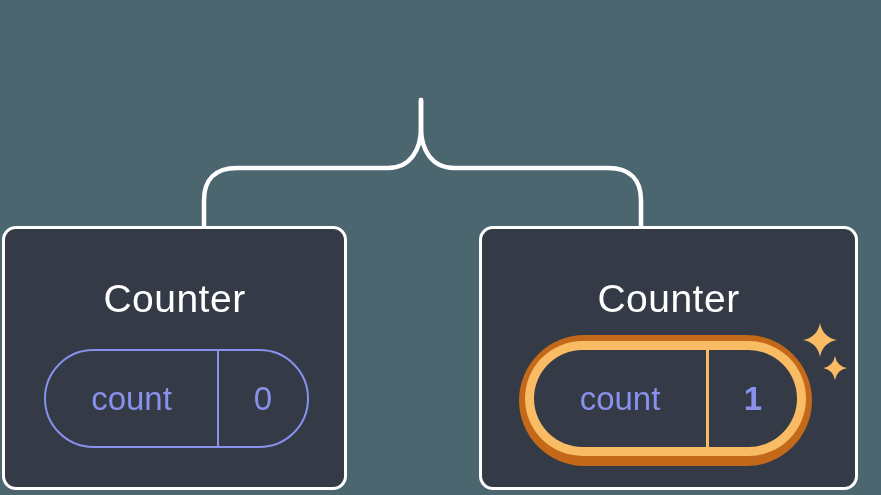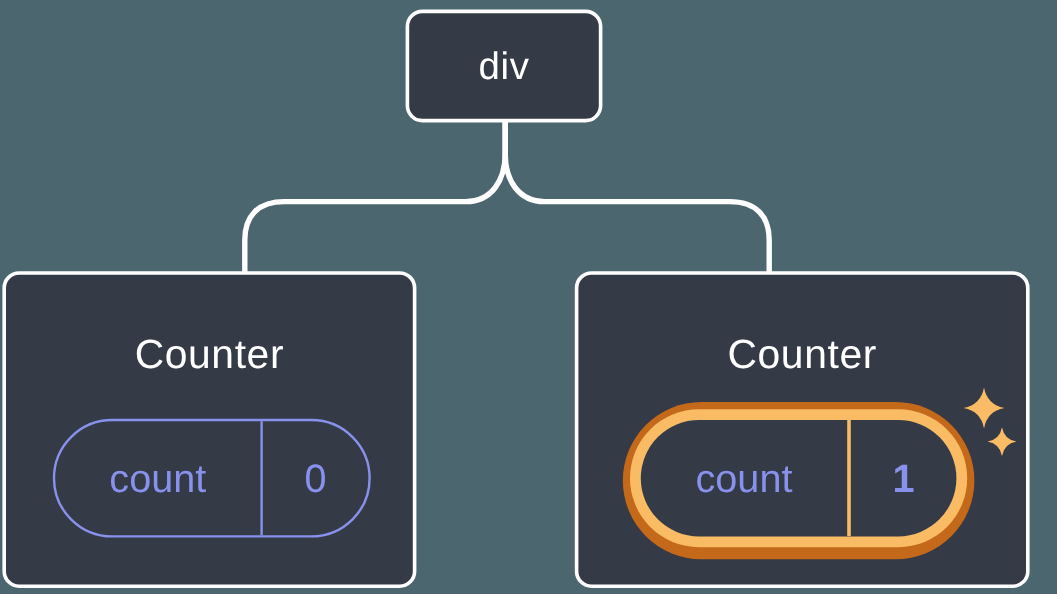--- a/index.html
+++ b/index.html
@@ -34,21 +34,21 @@
     letter-spacing: 0.5px;
   }
   .card-left  { left: 2px;   top: 226px; width: 345px; height: 264px; }
   .card-right { left: 479px; top: 226px; width: 379px; height: 264px; }
   .card-title {
     position: absolute;
     left: 0; right: 0;
     top: 48px;
     text-align: center;
     color: #ffffff;
-    font-size: 34px;
+    font-size: 39px;
     font-weight: 500;
     letter-spacing: 0.5px;
   }
   
   .pill-plain {
     position: absolute;
     left: 39px; top: 120px;
     width: 265px; height: 99px;
     border: 2.5px solid #8891ec;
     border-radius: 52px;
@@ -111,23 +111,20 @@
 </head>
 <body>
 
 <div class="stage">
 
   <svg class="connectors" viewBox="0 0 881 495" fill="none">
     <path d="M421 100 L421 128 C421 150 410 168 388 168 L237 168 C215 168 204 180 204 200 L204 227" stroke="#ffffff" stroke-width="4.5" stroke-linecap="round"></path>
     <path d="M421 100 L421 128 C421 150 432 168 454 168 L608 168 C630 168 641 180 641 200 L641 227" stroke="#ffffff" stroke-width="4.5" stroke-linecap="round"></path>
   </svg>
 
-  <div class="node root-node">
-    <span>div</span>
-  </div>
 
   <div class="node card-left">
     <div class="card-title">Counter</div>
     <div class="pill-plain">
       <div class="cell-key">count</div>
       <div class="cell-val">0</div>
     </div>
   </div>
 
   <div class="node card-right">

